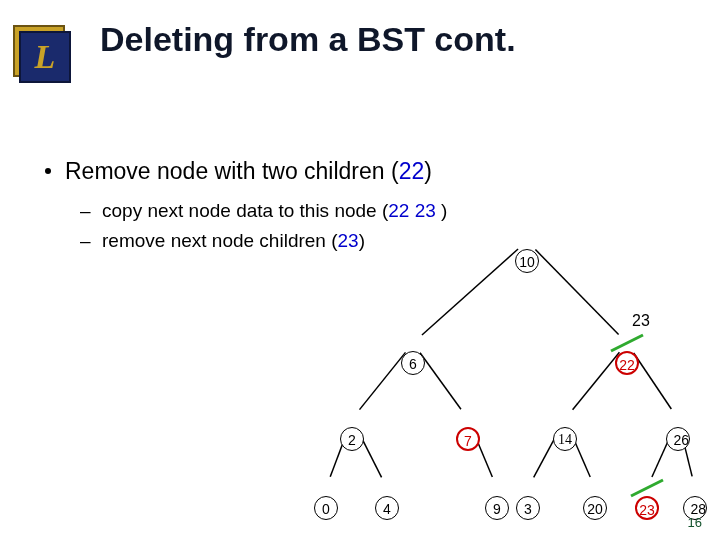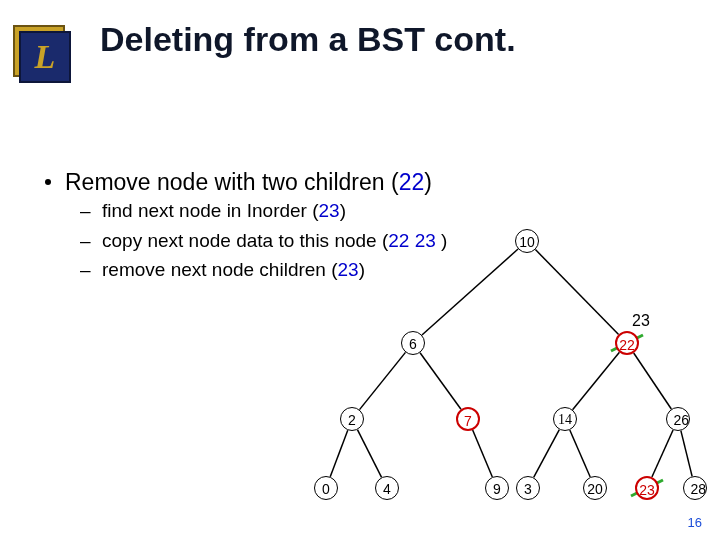--- a/index.html
+++ b/index.html
@@ -27,21 +27,20 @@
     font-weight: bold;
     color: #0f172a;
     white-space: nowrap;
   }
   .bullet-main {
     position: absolute;
     left: 45px;
     top: 158px;
     font-size: 23px;
     color: #000;
-    margin-top: 11px;
   }
   .bullet-main .dot {
     display: inline-block;
     width: 6px;
     height: 6px;
     background: #000;
     border-radius: 50%;
     vertical-align: middle;
     margin-right: 14px;
     position: relative;
@@ -63,21 +62,21 @@
     width: 22px;
   }
   .hl {
     color: #0000cc;
   }
   .slide-num {
     position: absolute;
     right: 18px;
     bottom: 10px;
     font-size: 13px;
-    color: #1d4ed8;
+    color: #14532d;
   }
   
   .tree {
     position: absolute;
     left: 0;
     top: 0;
     width: 720px;
     height: 540px;
     pointer-events: none;
   }
@@ -85,20 +84,21 @@
     position: absolute;
     width: 24px;
     height: 24px;
     border: 1.5px solid #000;
     border-radius: 50%;
     background: #fff;
     font-size: 14px;
     text-align: center;
     line-height: 24px;
     box-sizing: border-box;
+    margin-top: 20px;
   }
   .node.red { border-color: #cc0000; color: #cc0000; border-width: 2px; }
   .label23 {
     position: absolute;
     font-size: 16px;
     color: #000;
   }
   svg.edges {
     position: absolute;
     left: 0;
@@ -116,23 +116,20 @@
   <text x="35" y="46" font-family="Georgia,serif" font-style="italic" font-weight="bold" font-size="34" fill="#C9A227" text-anchor="middle">L</text>
 </svg>
 
 <div class="title">Deleting from a BST cont.</div>
 
 <div class="bullet-main">
   <span class="dot"></span><span>Remove node with two children (</span><span class="hl">22</span><span>)</span>
 </div>
 
 <div class="sub-list">
-  <div class="row">
-    <span class="dash">–</span><span>find next node in Inorder (</span><span class="hl">23</span><span>)</span>
-  </div>
   <div class="row">
     <span class="dash">–</span><span>copy next node data to this node (</span><span class="hl">22  23 </span><span>)</span>
   </div>
   <div class="row">
     <span class="dash">–</span><span>remove next node children (</span><span class="hl">23</span><span>)</span>
   </div>
 </div>
 
 <svg class="edges">
     <line x1="518.0571042376988" y1="249.00153831363792" x2="421.9428957623012" y2="334.9984616863621" stroke="#000" stroke-width="1.5"></line>

